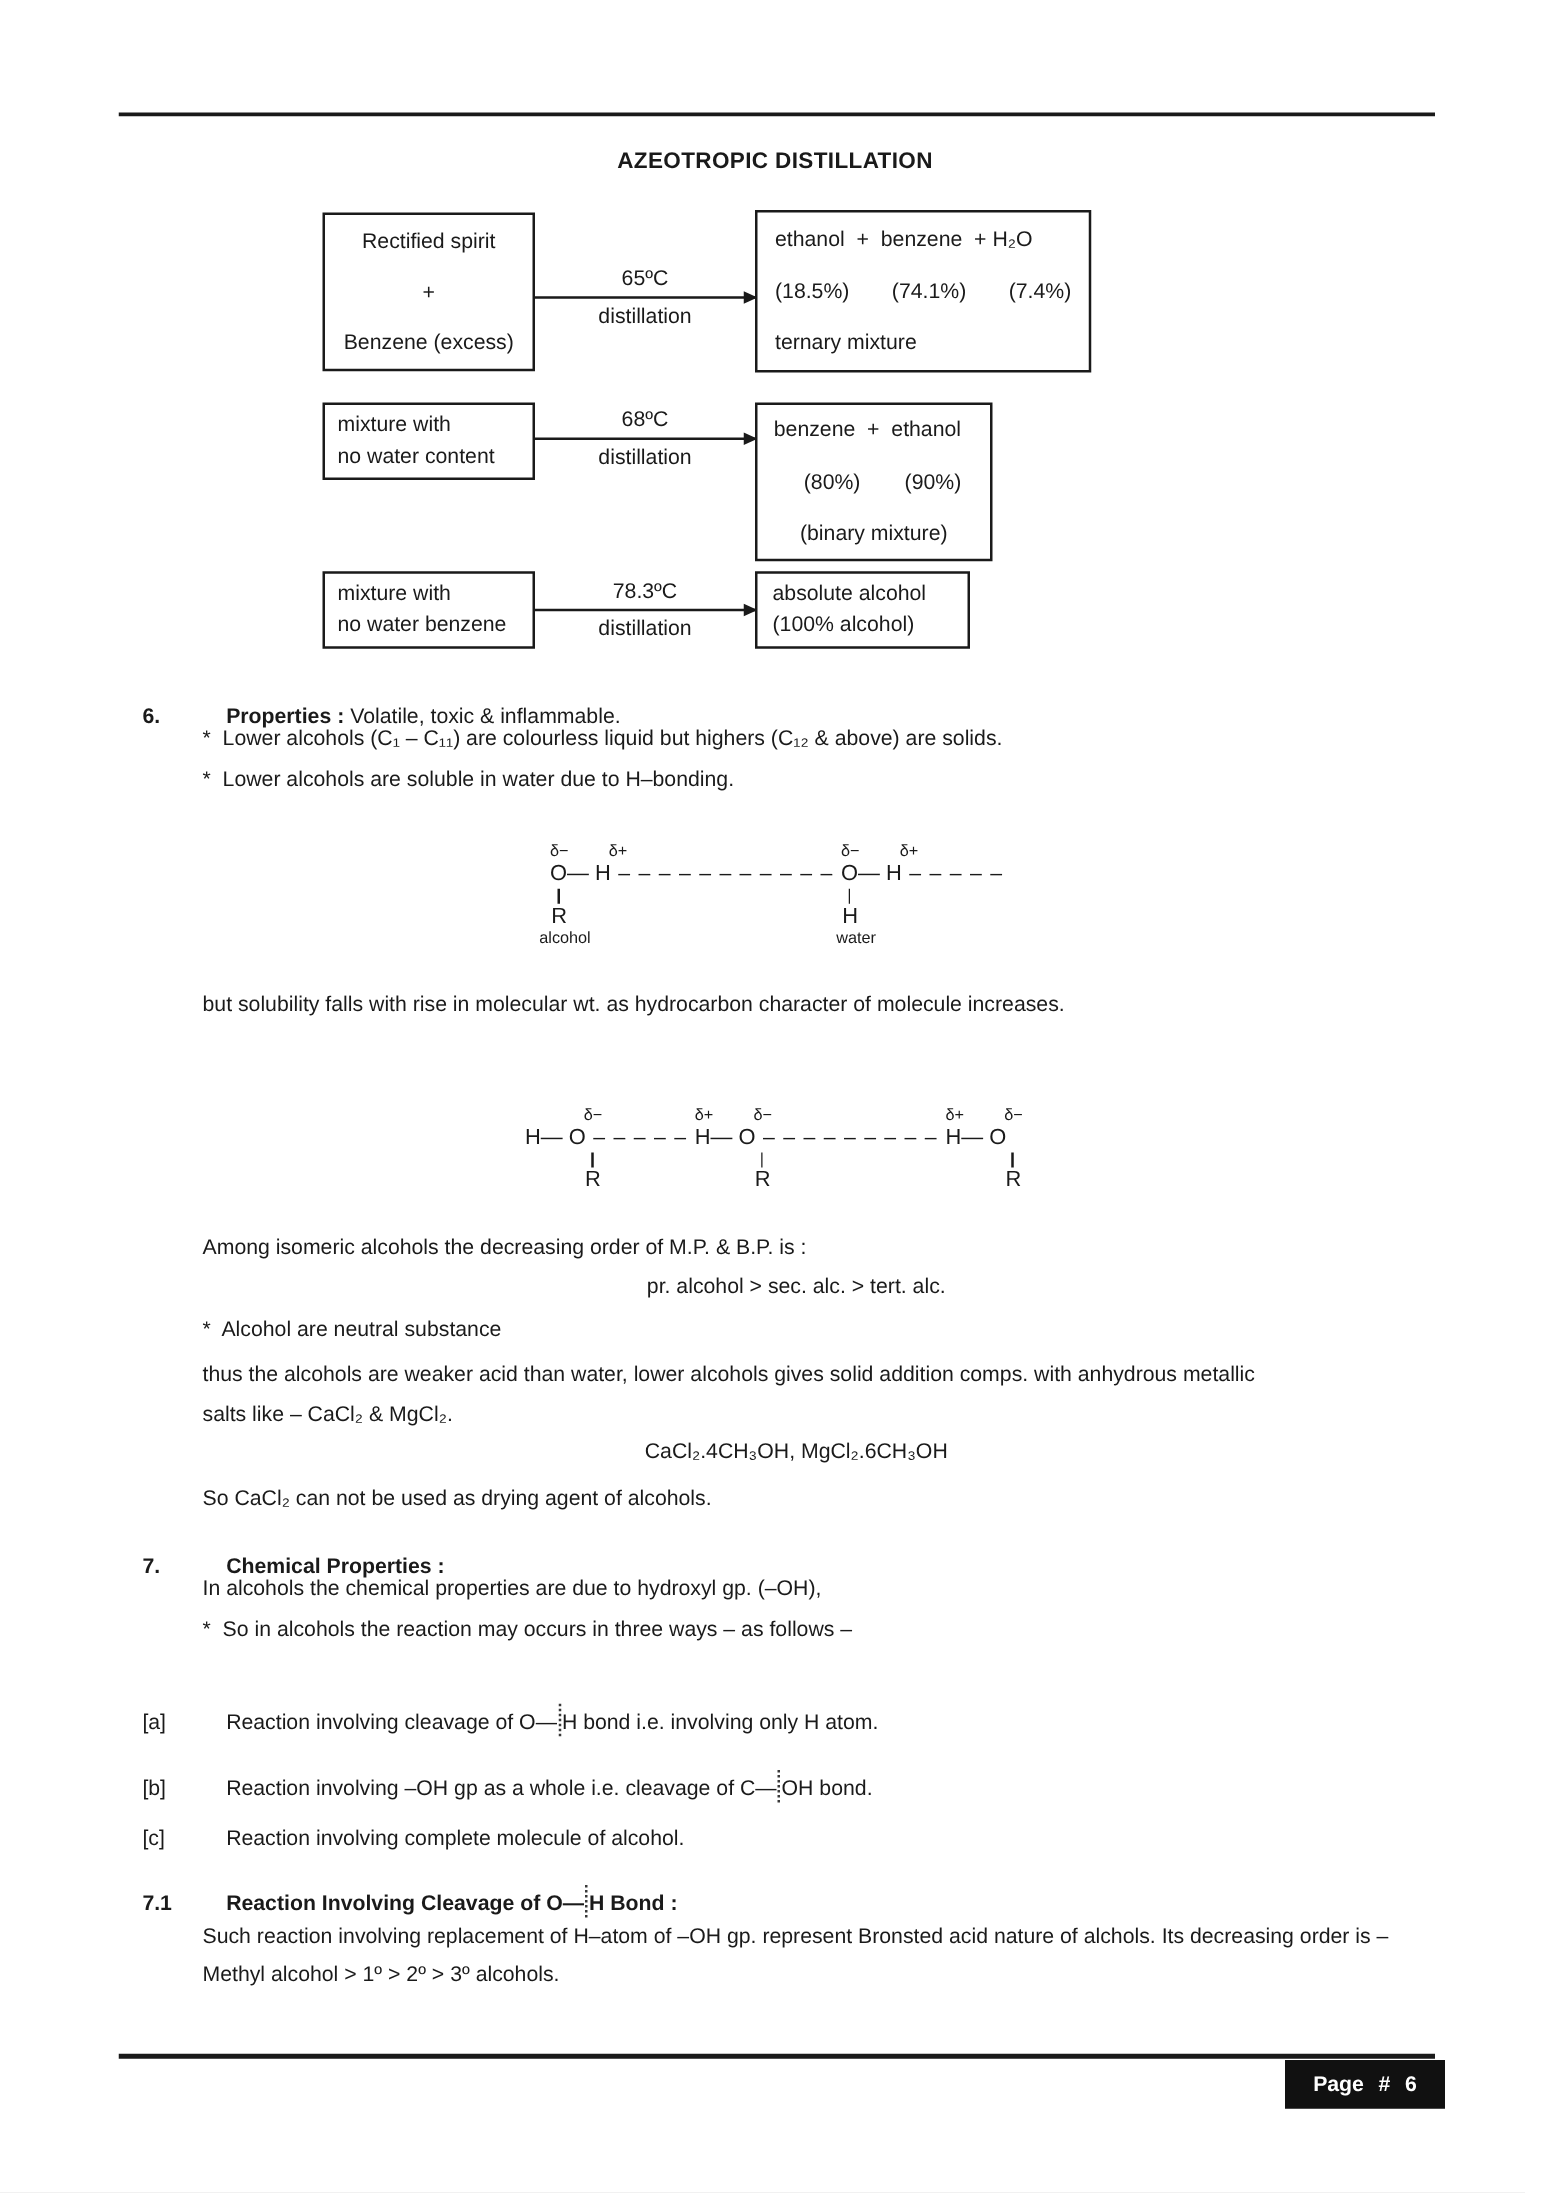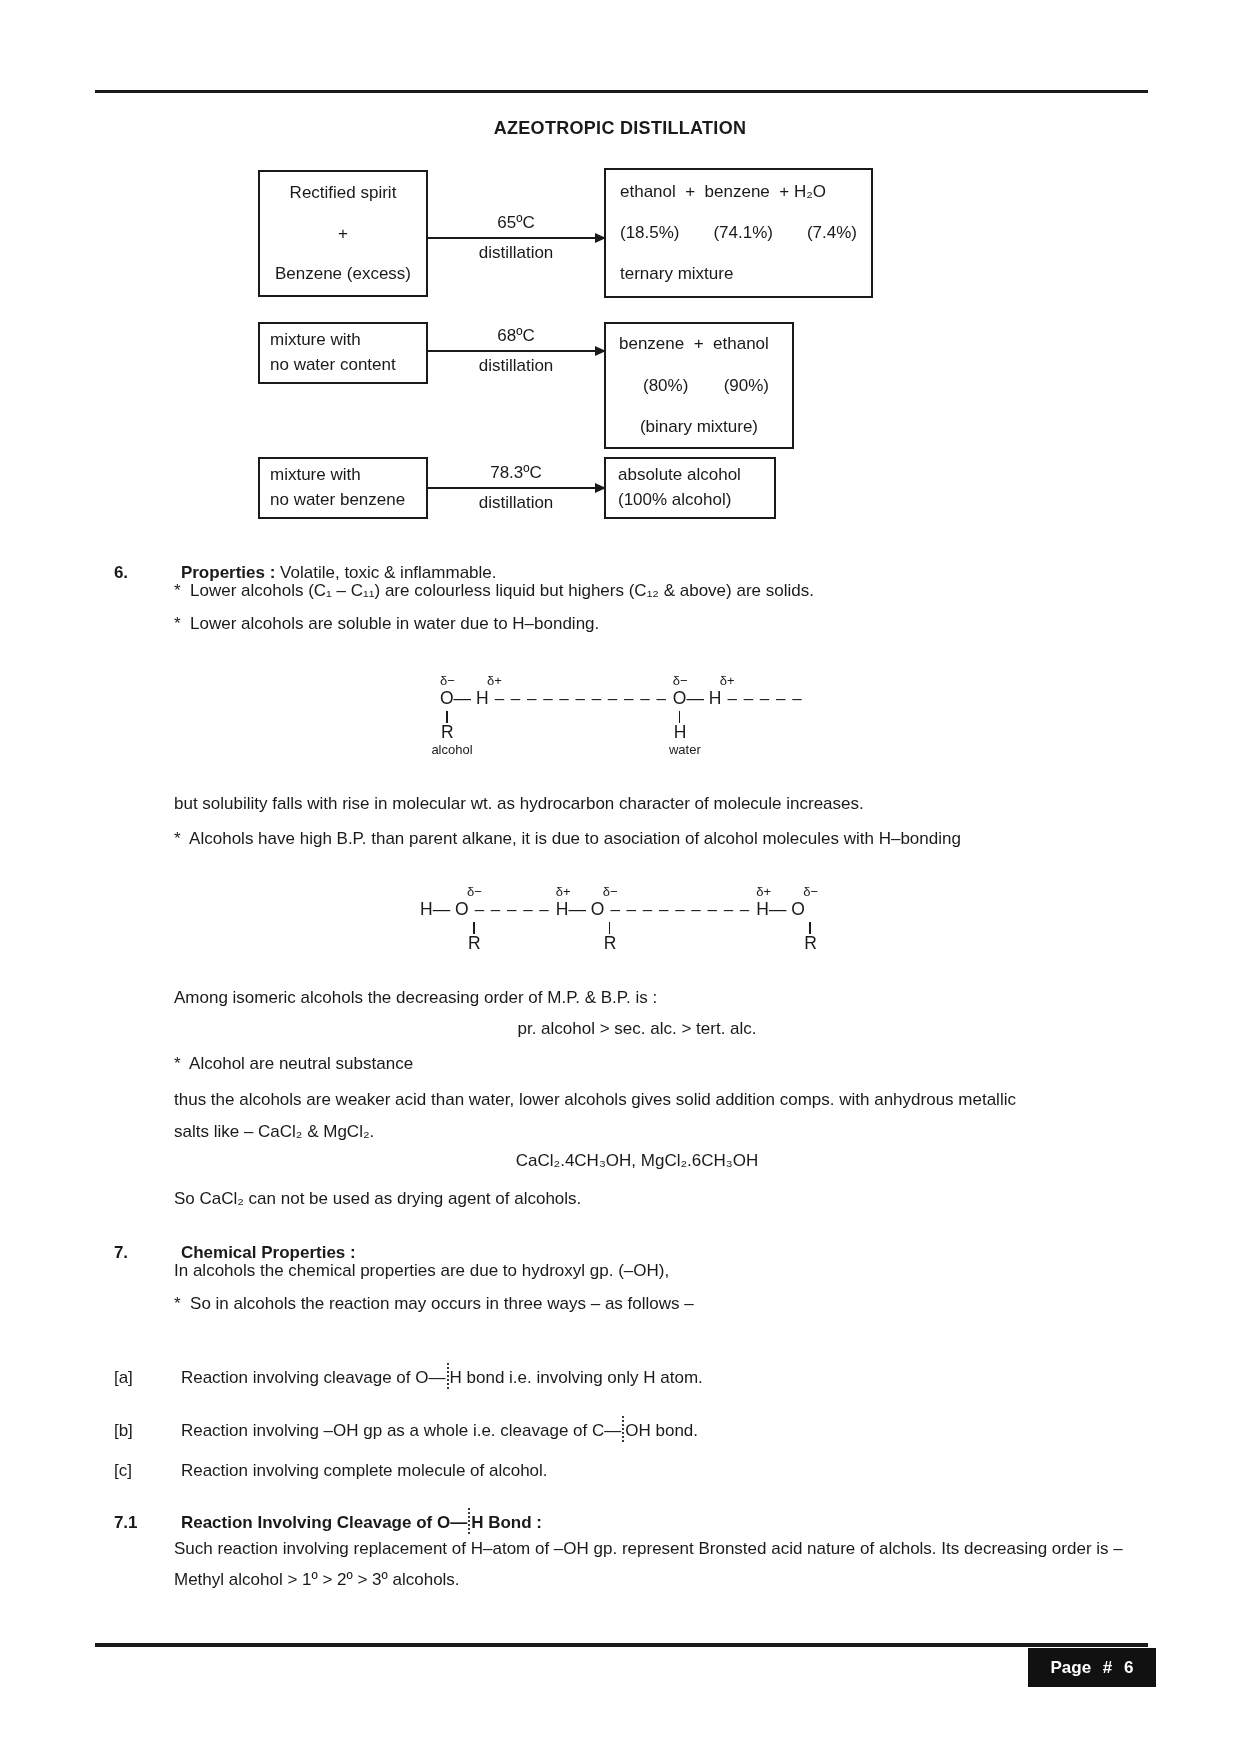--- a/index.html
+++ b/index.html
@@ -28,21 +28,21 @@
   .alab { text-align:center; height:24px; line-height:24px; }
   .aline { position:relative; height:0; border-top:2px solid #1a1a1a; margin:2px 0; }
   .ahead {
     position:absolute; right:-2px; top:-6px; width:0; height:0;
     border-left:11px solid #1a1a1a;
     border-top:5px solid transparent; border-bottom:5px solid transparent;
   }
   
   .trow { position:absolute; left:95px; white-space:pre-wrap; }
   .num { display:inline-block; width:67px; }
-  .para { position:absolute; left:162px; line-height:1.55; white-space:pre-wrap;margin-left:12px; }
+  .para { position:absolute; left:162px; line-height:1.55; white-space:pre-wrap; }
   .b { font-weight:bold; }
   .centerline { position:absolute; left:162px; width:950px; text-align:center; }
   
   .cleave {
     display:inline-block; width:0; height:26px;
     border-left:2px dotted #3a3a3a; vertical-align:-6px; margin:0 1px;
   }
   
   .hdiag { position:absolute; white-space:nowrap; }
   .hunit { position:relative; display:inline-block; vertical-align:top; padding-top:15px; margin-right:6px; }
@@ -150,21 +150,20 @@
       <span class="dmark dm">δ−</span>
       <span class="dmark dp">δ+</span>
       <span class="bondtxt">O— H</span><span class="dashes">– – – – –</span>
       <i class="stem"></i>
       <span class="stematom">H</span>
       <span class="dlabel">water</span>
     </span>
   </div>
 
   <div class="para" style="top:791px; width:980px;">but solubility falls with rise in molecular wt. as hydrocarbon character of molecule increases.</div>
-  <div class="para" style="top:826px; width:1000px;">*  Alcohols have high B.P. than parent alkane, it is due to asociation of alcohol molecules with H–bonding</div>
 
   <div class="hdiag d2" style="left:420px; top:884px;">
     <span class="hunit">
       <span class="dmark dp"></span>
       <span class="dmark dm">δ−</span>
       <span class="bondtxt">H— O</span><span class="dashes">– – – – –</span>
       <i class="stem"></i>
       <span class="stematom">R</span>
     </span><span class="hunit">
       <span class="dmark dp">δ+</span>

